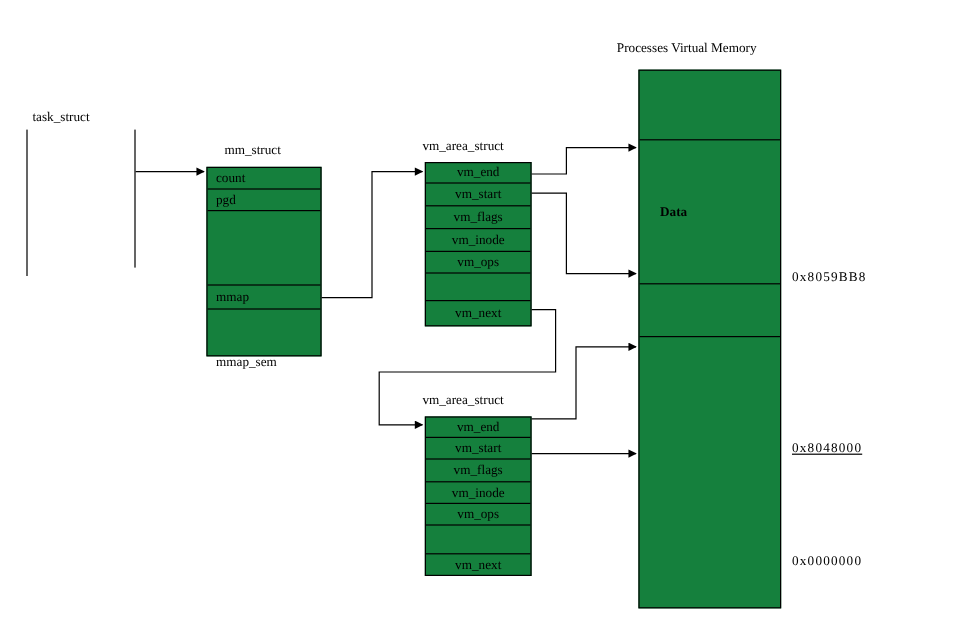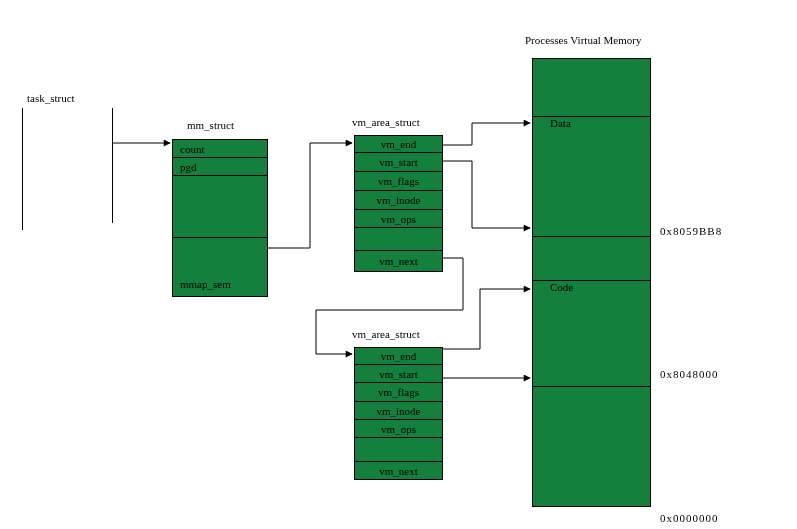--- a/index.html
+++ b/index.html
@@ -20,21 +20,21 @@
   .row:last-child { border-bottom:none; }
   .row.pad { padding-left:7px; }
   .row.center { justify-content:center; }
   .vline { position:absolute; width:1px; background:#000; }
   .open-row {
     position:absolute; box-sizing:border-box;
     border-top:1px solid #000; border-bottom:1px solid #000;
     display:flex; align-items:center; padding-left:14px;
   }
   .seg { box-sizing:border-box; border-bottom:1px solid #000;
-         display:flex; align-items:flex-start; padding-left:17px; }
+         display:flex; align-items:center; padding-left:17px;font-weight:bold; }
   .seg:last-child { border-bottom:none; }
   .addr { position:absolute; white-space:nowrap; letter-spacing:1px; line-height:12px; }
   svg.wires { position:absolute; left:0; top:0; pointer-events:none; }
 </style>
 </head>
 <body>
 
 <div class="canvas">
 
   <div class="struct-title" style="left:27px; top:92px;">task_struct</div>
@@ -44,20 +44,23 @@
   <div class="struct-title" style="left:187px; top:119px;">mm_struct</div>
   <div class="box" style="left:172px; top:139px; width:96px; height:158px;">
     <div class="row pad" style="flex:0 0 18px;">
         <span>count</span>
       </div>
     <div class="row pad" style="flex:0 0 18px;text-align:center;">
         <span>pgd</span>
       </div>
     <div class="row pad" style="flex:0 0 62px;">
         <span></span>
+      </div>
+    <div class="row pad" style="flex:0 0 20px;">
+        <span>mmap</span>
       </div>
     <div class="row pad" style="flex:1 0 19px;margin-top:34px;">
         <span>mmap_sem</span>
       </div>
   </div>
 
   <div class="struct-title" style="left:352px; top:116px;">vm_area_struct</div>
   <div class="box" style="left:354px; top:135px; width:89px; height:137px;">
     <div class="row center" style="flex:0 0 17px;">
         <span>vm_end</span>
@@ -100,36 +103,33 @@
         <span>vm_ops</span>
       </div>
     <div class="row center" style="flex:0 0 24px;">
         <span></span>
       </div>
     <div class="row center" style="flex:1 0 17px;">
         <span>vm_next</span>
       </div>
   </div>
 
-  <div class="struct-title" style="left:514px; top:34px;margin-left:11px;">Processes Virtual Memory</div>
+  <div class="struct-title" style="left:514px; top:34px;">Processes Virtual Memory</div>
   <div class="box" style="left:532px; top:58px; width:119px; height:449px;">
     <div class="seg" style="flex:0 0 58px;"></div>
     <div class="seg" style="flex:0 0 120px;">
       <span>Data</span>
     </div>
     <div class="seg" style="flex:0 0 44px;"></div>
-    <div class="seg" style="flex:0 0 106px;">
-      <span>Code</span>
-    </div>
     <div class="seg" style="flex:1 0 118px;"></div>
   </div>
 
   <div class="addr" style="left:660px; top:225px;">0x8059BB8</div>
-  <div class="addr" style="left:660px; top:368px;">0x8048000</div>
-  <div class="addr" style="left:660px; top:512px;">0x0000000</div>
+  <div class="addr" style="left:660px; top:368px;text-decoration:underline;">0x8048000</div>
+  <div class="addr" style="left:660px; top:462px;">0x0000000</div>
 
   <svg class="wires" width="797" height="529" viewBox="0 0 797 529">
     <defs>
       <marker id="arrow" viewBox="0 0 10 10" refX="9" refY="5" markerWidth="9" markerHeight="7" orient="auto-start-reverse">
         <path d="M0,0 L10,5 L0,10 z" fill="#000"></path>
       </marker>
     </defs>
     <polyline points="113,143 170,143" fill="none" stroke="#000" stroke-width="1" marker-end="url(#arrow)"></polyline>
     <polyline points="268,248 310,248 310,143 352,143" fill="none" stroke="#000" stroke-width="1" marker-end="url(#arrow)"></polyline>
     <polyline points="443,145 472,145 472,123 530,123" fill="none" stroke="#000" stroke-width="1" marker-end="url(#arrow)"></polyline>

